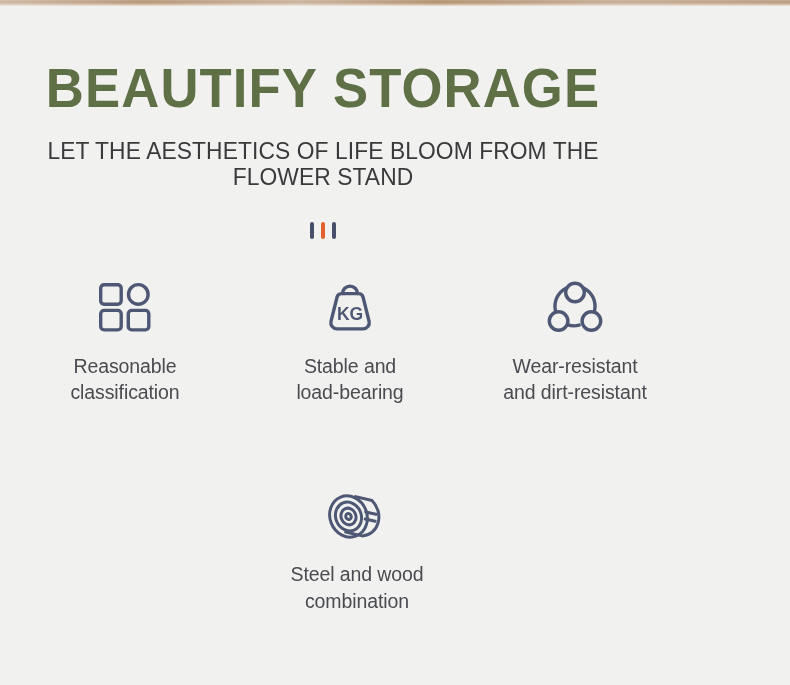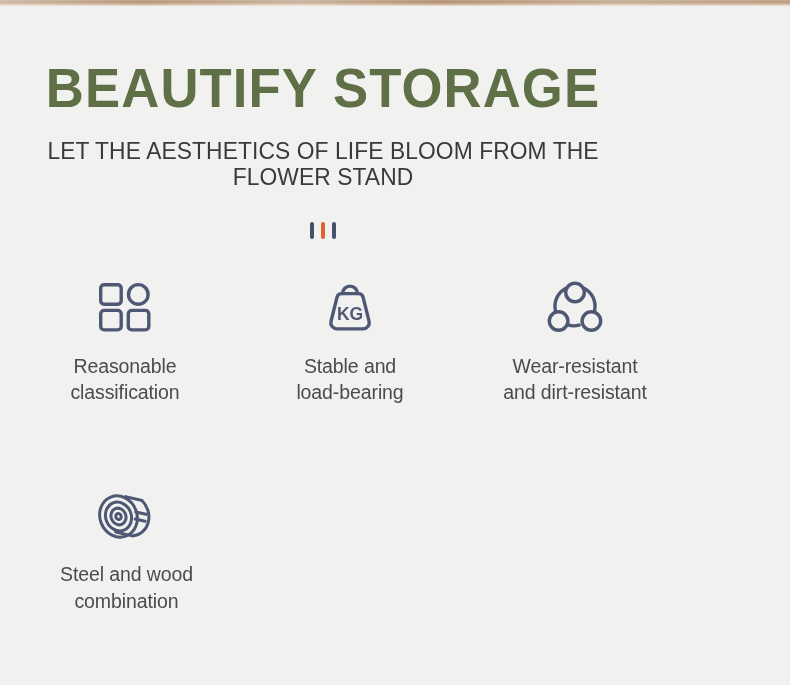--- a/index.html
+++ b/index.html
@@ -87,21 +87,21 @@
   .features {
     margin: 0 auto;
     width: 700px;
     padding-top: 40px;
   }
   .feature-row {
     display: flex;
     justify-content: center;
   }
   .feature-row.row-1 { gap: 0; }
-  .feature-row.row-2 { gap: 0; padding-top: 82px; padding-left: 14px; flex-direction: column; }
+  .feature-row.row-2 { gap: 0; padding-top: 82px; padding-left: 14px; }
 
   .feature {
     width: 225px;
     display: flex;
     flex-direction: column;
     align-items: center;
   }
   .feature-icon {
     height: 56px;
     display: flex;

